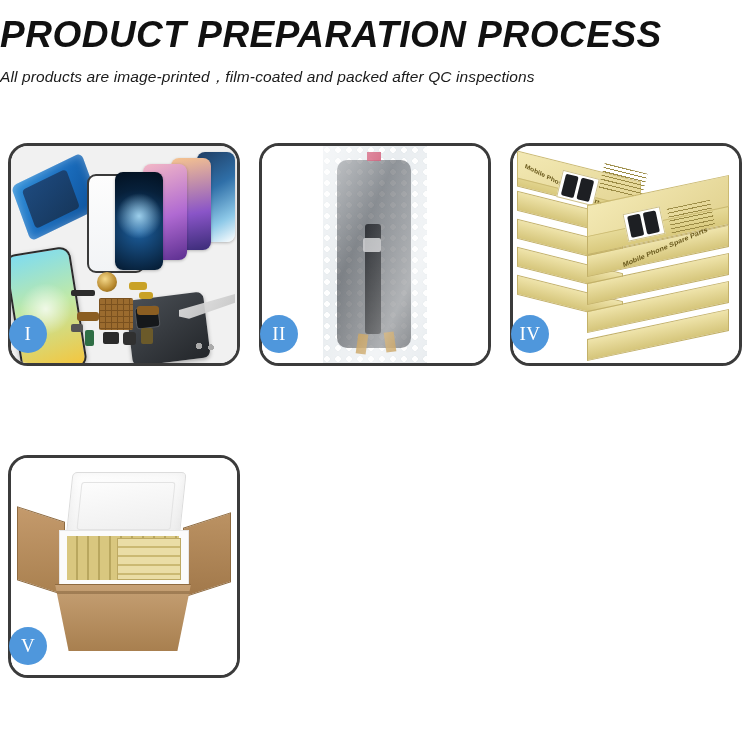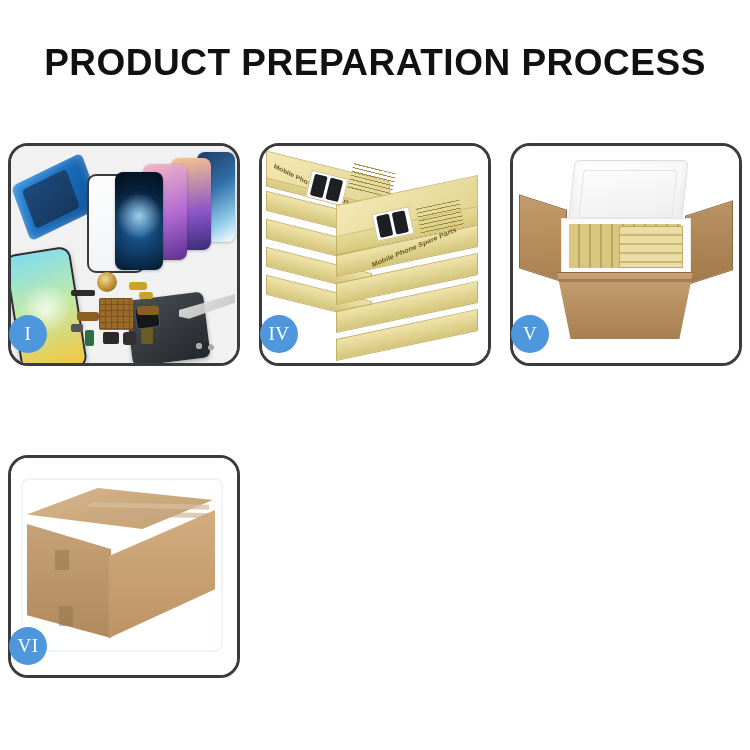--- a/index.html
+++ b/index.html
@@ -3,21 +3,21 @@
 <meta charset="utf-8">
 <style>
   html,body{margin:0;padding:0;}
   body{
     width:750px;height:750px;background:#ffffff;
     font-family:"Liberation Sans",sans-serif;overflow:hidden;
   }
   .page{position:relative;width:750px;height:750px;}
 
   
-  .header{padding-top:44px;text-align:center;}
+  .header{padding-top:16px;font-style:italic;}
   .title{
     font-size:37px;font-weight:700;color:#111;letter-spacing:.5px;
     line-height:1.05;white-space:nowrap;
   }
   .subtitle{
     margin-top:12px;font-size:15.5px;color:#1a1a1a;font-weight:400;
     letter-spacing:.1px;white-space:nowrap;
   }
 
   
@@ -310,20 +310,21 @@
     pointer-events:none;
   }
 </style>
 </head>
 <body>
 
 <div class="page">
 
   <div class="header">
     <div class="title">PRODUCT PREPARATION PROCESS</div>
+    <div class="subtitle">All products are image-printed，film-coated and packed after QC inspections</div>
   </div>
 
   <div class="grid">
 
     <div class="panel gray">
       <div class="panel-inner">
         <div class="p1">
           <div class="ph-film"></div>
           <div class="glass"></div>
           <div class="scr s4"></div>
@@ -344,20 +345,34 @@
           <div class="sp h"></div>
           <div class="sp i"></div>
           <div class="sp j"></div>
           <div class="tweez"></div>
           <div class="screws"></div>
         </div>
       </div>
       <div class="badge">I</div>
     </div>
 
+    <div class="panel">
+      <div class="panel-inner">
+        <div class="bw">
+          <div class="bw-scr"></div>
+          <div class="bw-flex"></div>
+          <div class="bw-tag"></div>
+          <div class="bw-con"></div>
+          <div class="bw-gold1"></div>
+          <div class="bw-gold2"></div>
+          <div class="bw-sheen"></div>
+        </div>
+      </div>
+      <div class="badge">II</div>
+    </div>
 
 
     <div class="panel">
       <div class="panel-inner">
         <div class="stack">
           <div class="sl slL4"></div>
           <div class="sl slL3"></div>
           <div class="sl slL2"></div>
           <div class="sl slL1"></div>
           <div class="sl slR4"></div>
@@ -395,28 +410,15 @@
         <div class="v-flapL"></div>
         <div class="v-flapR"></div>
         <div class="v-foam"></div>
         <div class="v-inner"></div>
         <div class="v-inner2"></div>
         <div class="v-front"></div>
       </div>
       <div class="badge">V</div>
     </div>
 
-    <div class="panel">
-      <div class="panel-inner">
-        <div class="c-wrap"></div>
-        <div class="c-top"></div>
-        <div class="c-left"></div>
-        <div class="c-right"></div>
-        <div class="c-tape"></div>
-        <div class="c-tape2"></div>
-        <div class="c-seal c-s1"></div>
-        <div class="c-seal c-s2"></div>
-      </div>
-      <div class="badge">VI</div>
-    </div>
 
   </div>
 </div>
 
 </body></html>

